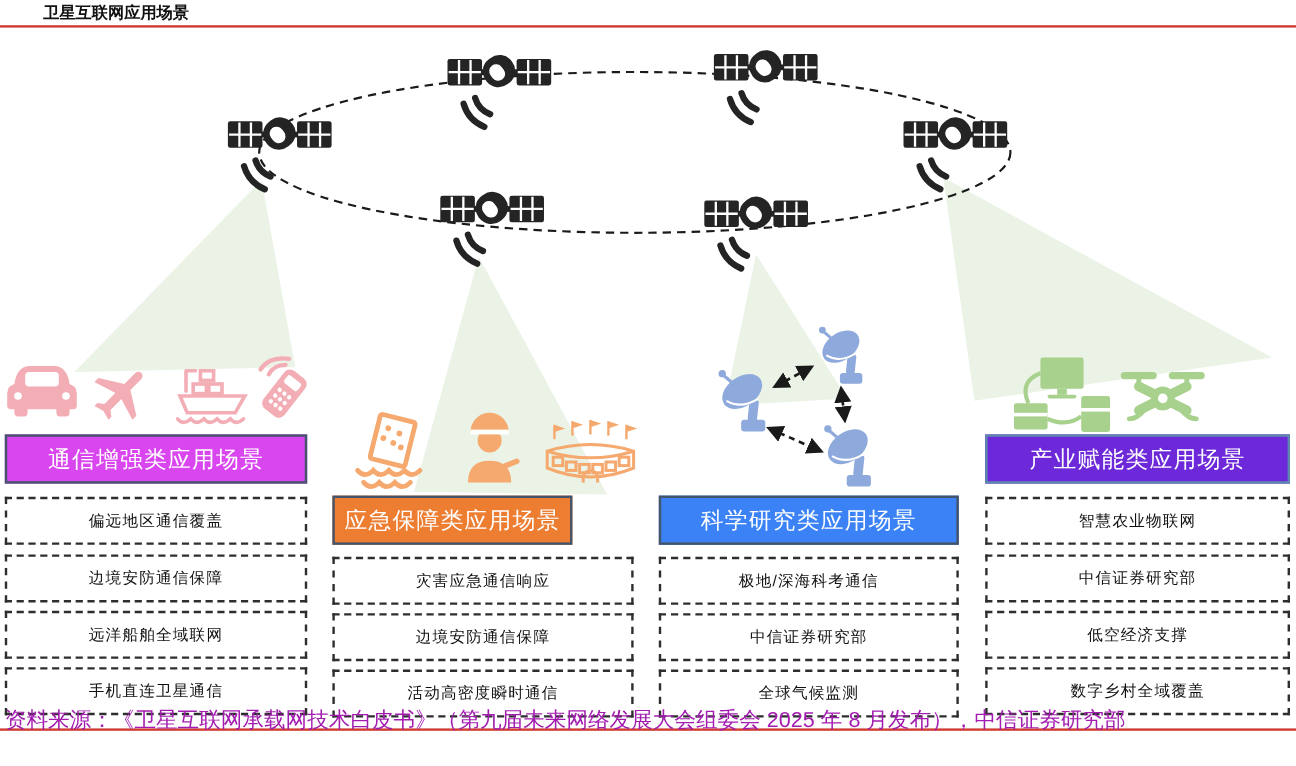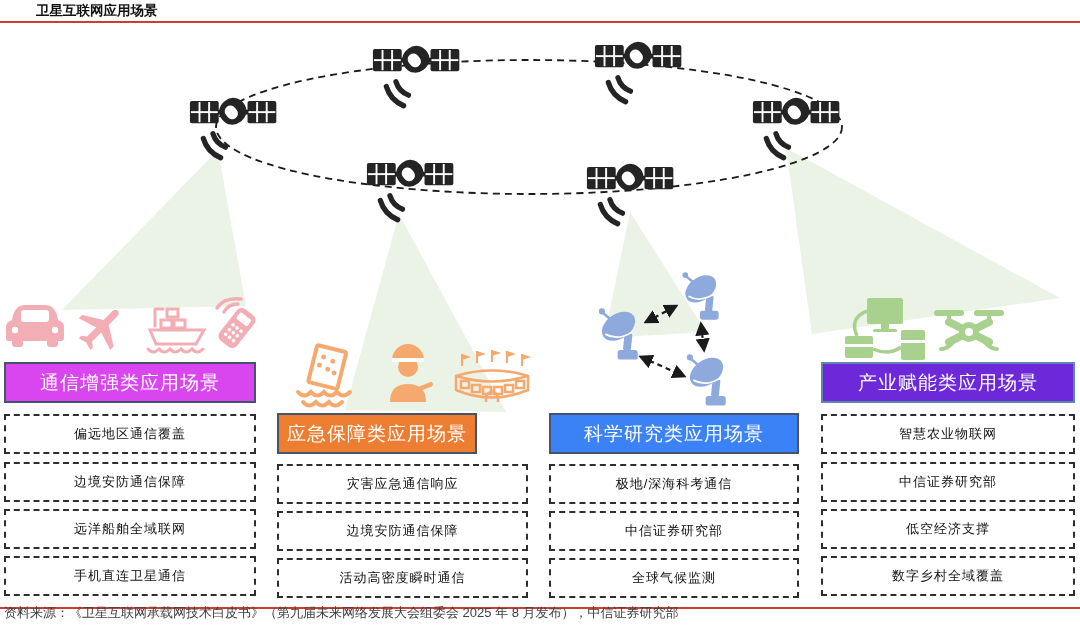--- a/index.html
+++ b/index.html
@@ -6,21 +6,21 @@
   #stage{position:relative;width:1080px;height:638px;background:#fff;overflow:hidden;
          font-family:"Liberation Sans","DejaVu Sans",sans-serif;}
   .abs{position:absolute;box-sizing:border-box;}
   #title{left:4px;top:2px;font-size:13.5px;font-weight:700;color:#111;margin-left:32px;}
   .rule{left:0;width:1080px;height:2px;background:#CF3C32;}
   #diagram-svg{left:0;top:0;width:1080px;height:638px;pointer-events:none;}
   .hdr{display:flex;align-items:center;justify-content:center;color:#fff;
        font-size:19px;font-weight:400;border:2px solid #44546A;letter-spacing:1px;}
   .itm{display:flex;align-items:center;justify-content:center;background:#fff;
        border:2px dashed #2e2e2e;font-size:13px;color:#111;letter-spacing:1px;}
-  #source{left:4px;top:604px;font-size:13px;color:#404040;}
+  #source{left:4px;top:588px;font-size:18px;color:#a21caf;}
 </style>
 </head>
 <body>
 
 <div id="stage">
 
   <div id="title" class="abs">卫星互联网应用场景</div>
   <div class="rule abs" style="top:21px"></div>
 
   <svg id="diagram-svg" class="abs" viewBox="0 0 1080 638">

